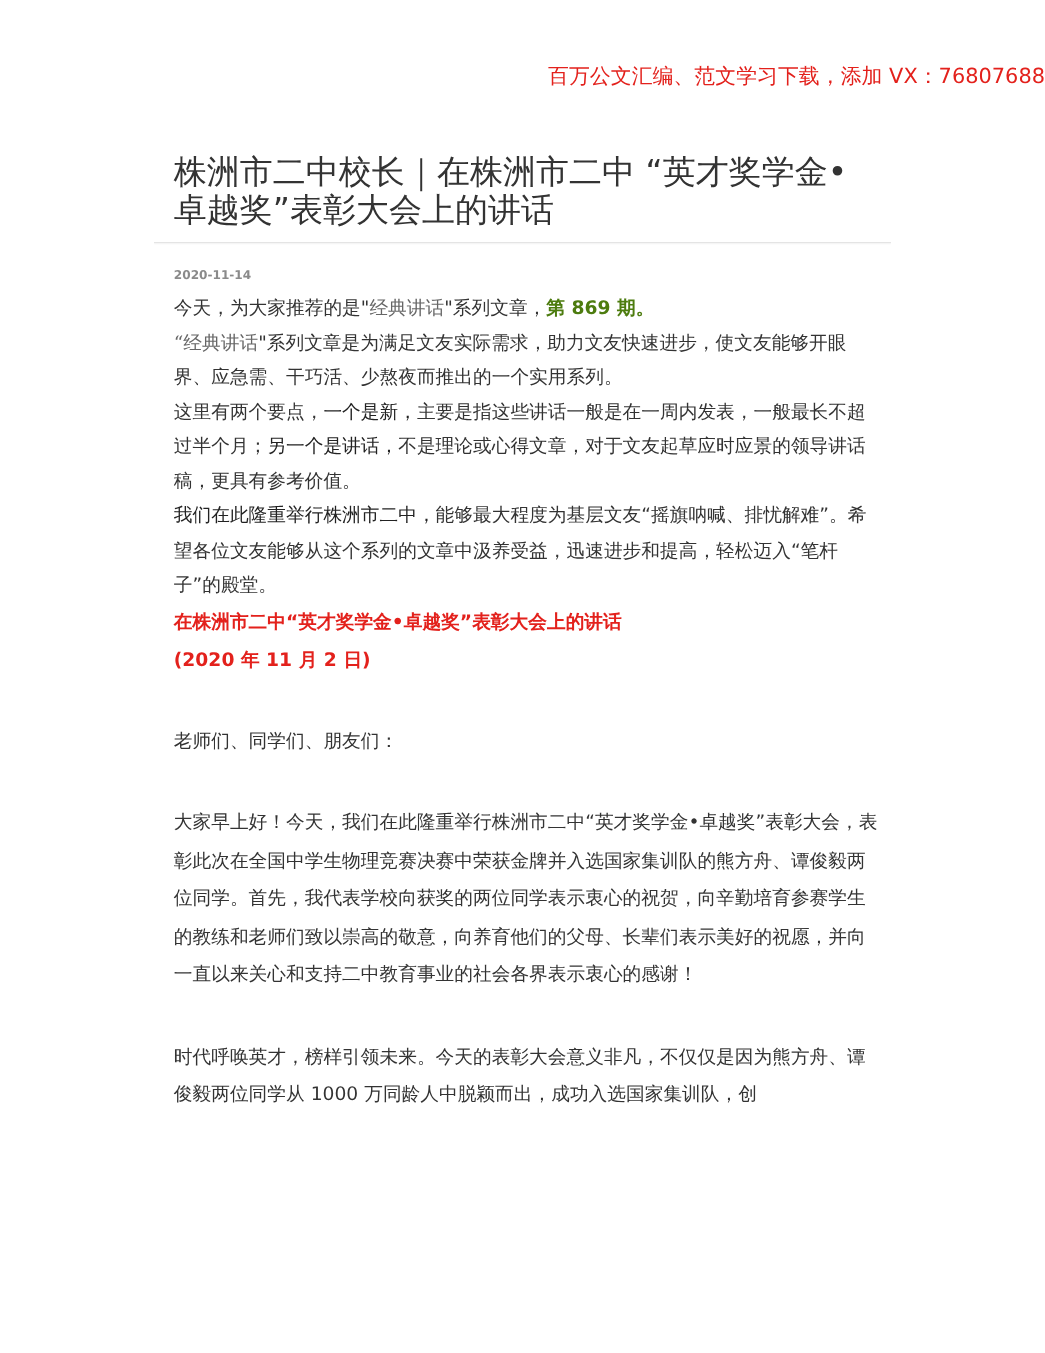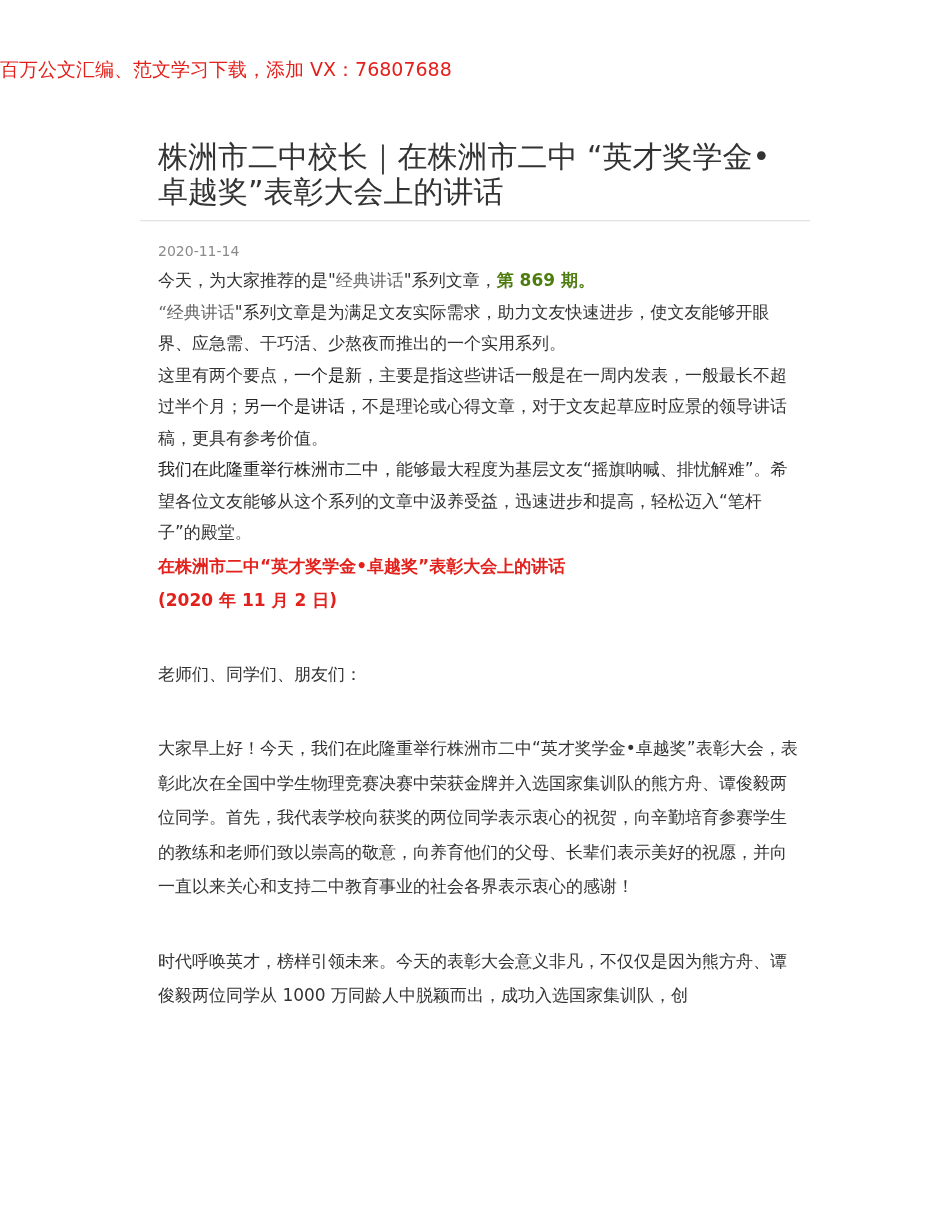--- a/index.html
+++ b/index.html
@@ -13,21 +13,21 @@
       position: relative;
       overflow: hidden;
       font-family: "DejaVu Sans", "Liberation Sans", sans-serif;
       color: #333333;
     }
     .banner {
       position: absolute;
       top: 56px;
       left: 0;
       width: 950px;
-      text-align: left;
+      text-align: right;
       font-size: 19px;
       color: #e3211c;
       letter-spacing: 0px;
       line-height: 26px;
     }
     .title {
       position: absolute;
       top: 139px;
       left: 158px;
       width: 620px;
@@ -43,23 +43,24 @@
       left: 140px;
       width: 670px;
       height: 0;
       border-top: 1px solid #e4e4e4;
       box-shadow: 0 1px 1px rgba(0,0,0,0.04);
     }
     .date {
       position: absolute;
       top: 240px;
       left: 158px;
-      font-size: 14px;
+      font-size: 11px;
       line-height: 22px;
       color: #8a8a8a;
+      font-weight: bold;
     }
     .article {
       position: absolute;
       top: 265px;
       left: 158px;
       width: 640px;
       font-size: 17px;
       line-height: 31.5px;
       color: #333333;
     }

